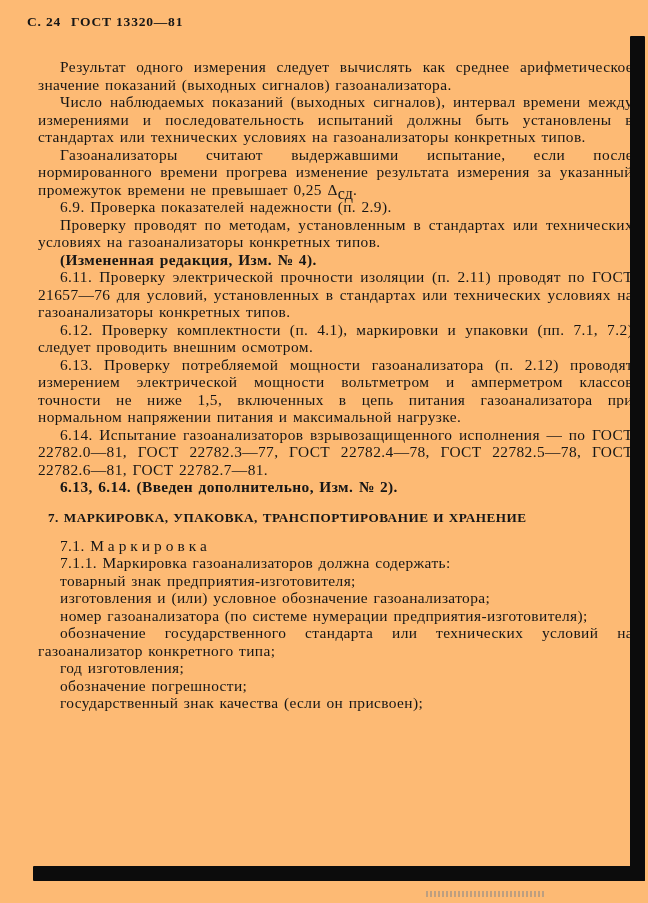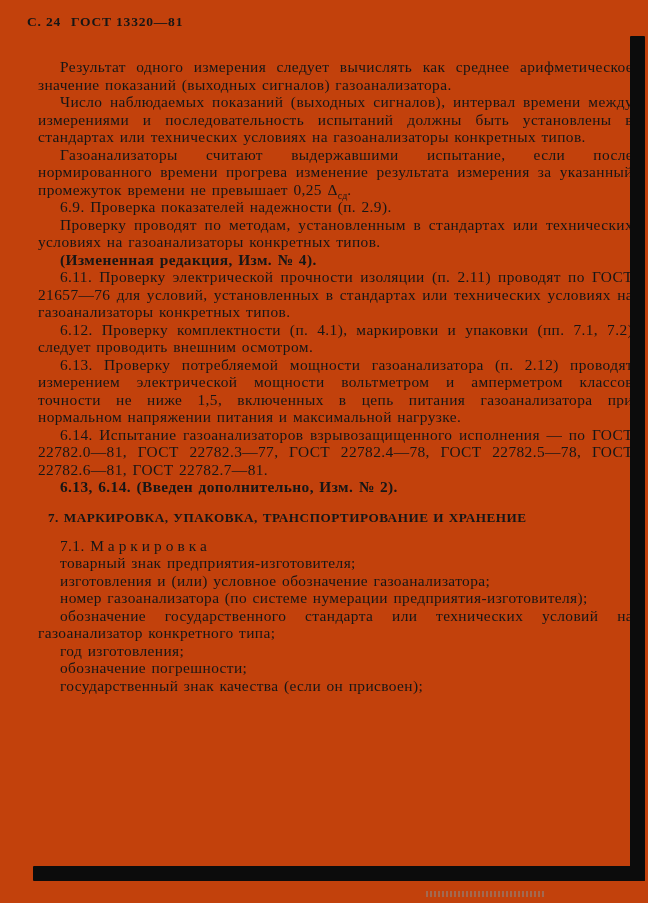--- a/index.html
+++ b/index.html
@@ -4,21 +4,21 @@
 <style>
   html, body { margin: 0; padding: 0; }
   body {
     width: 648px; height: 903px;
     background: #e9e9e9;
     font-family: "Liberation Serif", "DejaVu Serif", serif;
   }
   .page {
     position: relative;
     width: 648px; height: 903px;
-    background: #c2410c;
+    background: #fdba74;
     overflow: hidden;
     color: #161616;
   }
   .page-header {
     position: absolute;
     top: 14px; left: 27px;
     font-size: 13.5px;
     font-weight: 700;
     letter-spacing: 0.8px;
     white-space: nowrap;
@@ -44,21 +44,21 @@
     text-align: left;
     text-indent: 0;
     font-size: 13.2px;
     letter-spacing: 0.5px;
     word-spacing: 1px;
     margin: 14px 10px 11px 10px;
     line-height: 16px;
   }
   .doc-body .spaced { letter-spacing: 4px; }
   .doc-body sub {
-    font-size: 10px;
+    font-size: 16px;
     letter-spacing: 0;
     line-height: 0;
   }
   .scan-bar-right {
     position: absolute;
     top: 36px; right: 3px;
     width: 15px; height: 845px;
     background: #0c0c0c;
     border-radius: 1px;
   }
@@ -95,20 +95,21 @@
       <p class="block"><span>6.9. Проверка показателей надежности (п. 2.9).</span></p>
       <p class="block"><span>Проверку проводят по методам, установленным в стандартах или технических условиях на газоанализаторы конкретных типов.</span></p>
       <p class="block bold"><span>(Измененная редакция, Изм. № 4).</span></p>
       <p class="block"><span>6.11. Проверку электрической прочности изоляции (п. 2.11) проводят по ГОСТ 21657—76 для условий, установленных в стандартах или технических условиях на газоанализаторы конкретных типов.</span></p>
       <p class="block"><span>6.12. Проверку комплектности (п. 4.1), маркировки и упаковки (пп. 7.1, 7.2) следует проводить внешним осмотром.</span></p>
       <p class="block"><span>6.13. Проверку потребляемой мощности газоанализатора (п. 2.12) проводят измерением электрической мощности вольтметром и амперметром классов точности не ниже 1,5, включенных в цепь питания газоанализатора при нормальном напряжении питания и максимальной нагрузке.</span></p>
       <p class="block"><span>6.14. Испытание газоанализаторов взрывозащищенного исполнения — по ГОСТ 22782.0—81, ГОСТ 22782.3—77, ГОСТ 22782.4—78, ГОСТ 22782.5—78, ГОСТ 22782.6—81, ГОСТ 22782.7—81.</span></p>
       <p class="block bold"><span>6.13, 6.14. (Введен дополнительно, Изм. № 2).</span></p>
       <p class="block heading"><span>7. МАРКИРОВКА, УПАКОВКА, ТРАНСПОРТИРОВАНИЕ И ХРАНЕНИЕ</span></p>
       <p class="block"><span>7.1. </span><span class="spaced">Маркировка</span></p>
+      <p class="block"><span>7.1.1. Маркировка газоанализаторов должна содержать:</span></p>
       <p class="block"><span>товарный знак предприятия-изготовителя;</span></p>
       <p class="block"><span>изготовления и (или) условное обозначение газоанализатора;</span></p>
       <p class="block"><span>номер газоанализатора (по системе нумерации предприятия-изготовителя);</span></p>
       <p class="block"><span>обозначение государственного стандарта или технических условий на газоанализатор конкретного типа;</span></p>
       <p class="block"><span>год изготовления;</span></p>
       <p class="block"><span>обозначение погрешности;</span></p>
       <p class="block"><span>государственный знак качества (если он присвоен);</span></p>
     </div>
 
   <div class="scan-bar-right"></div>

